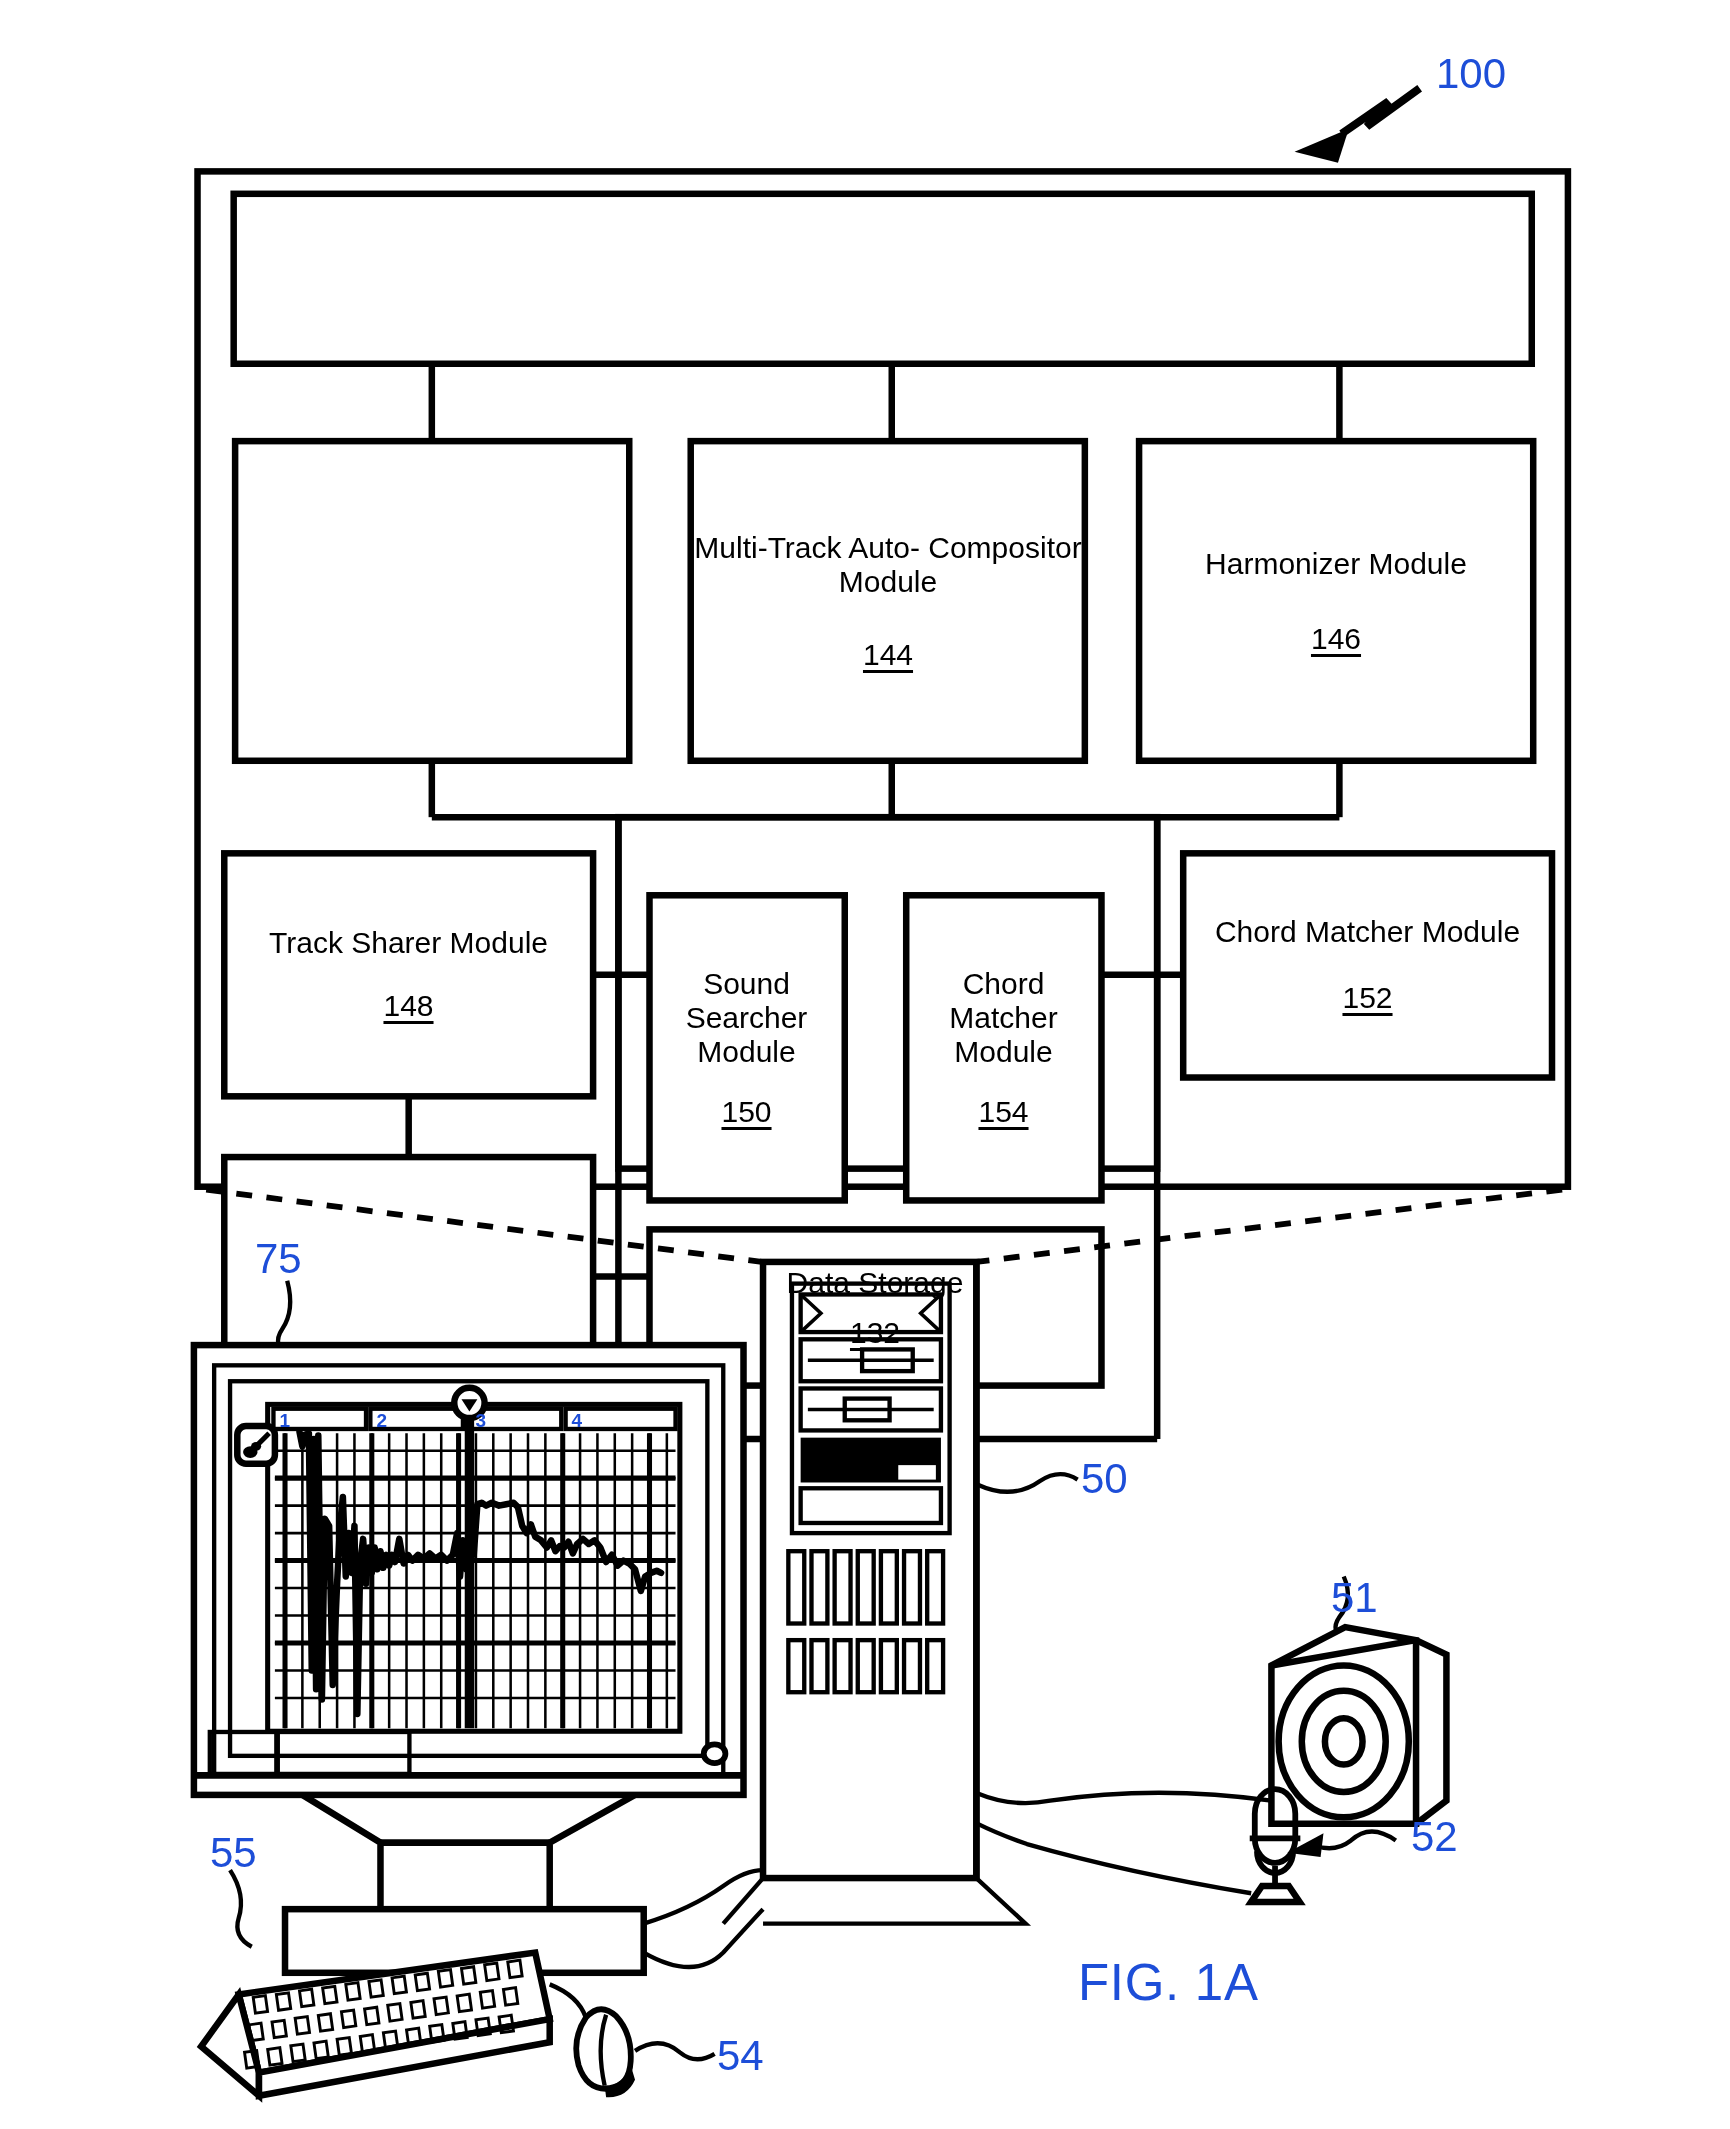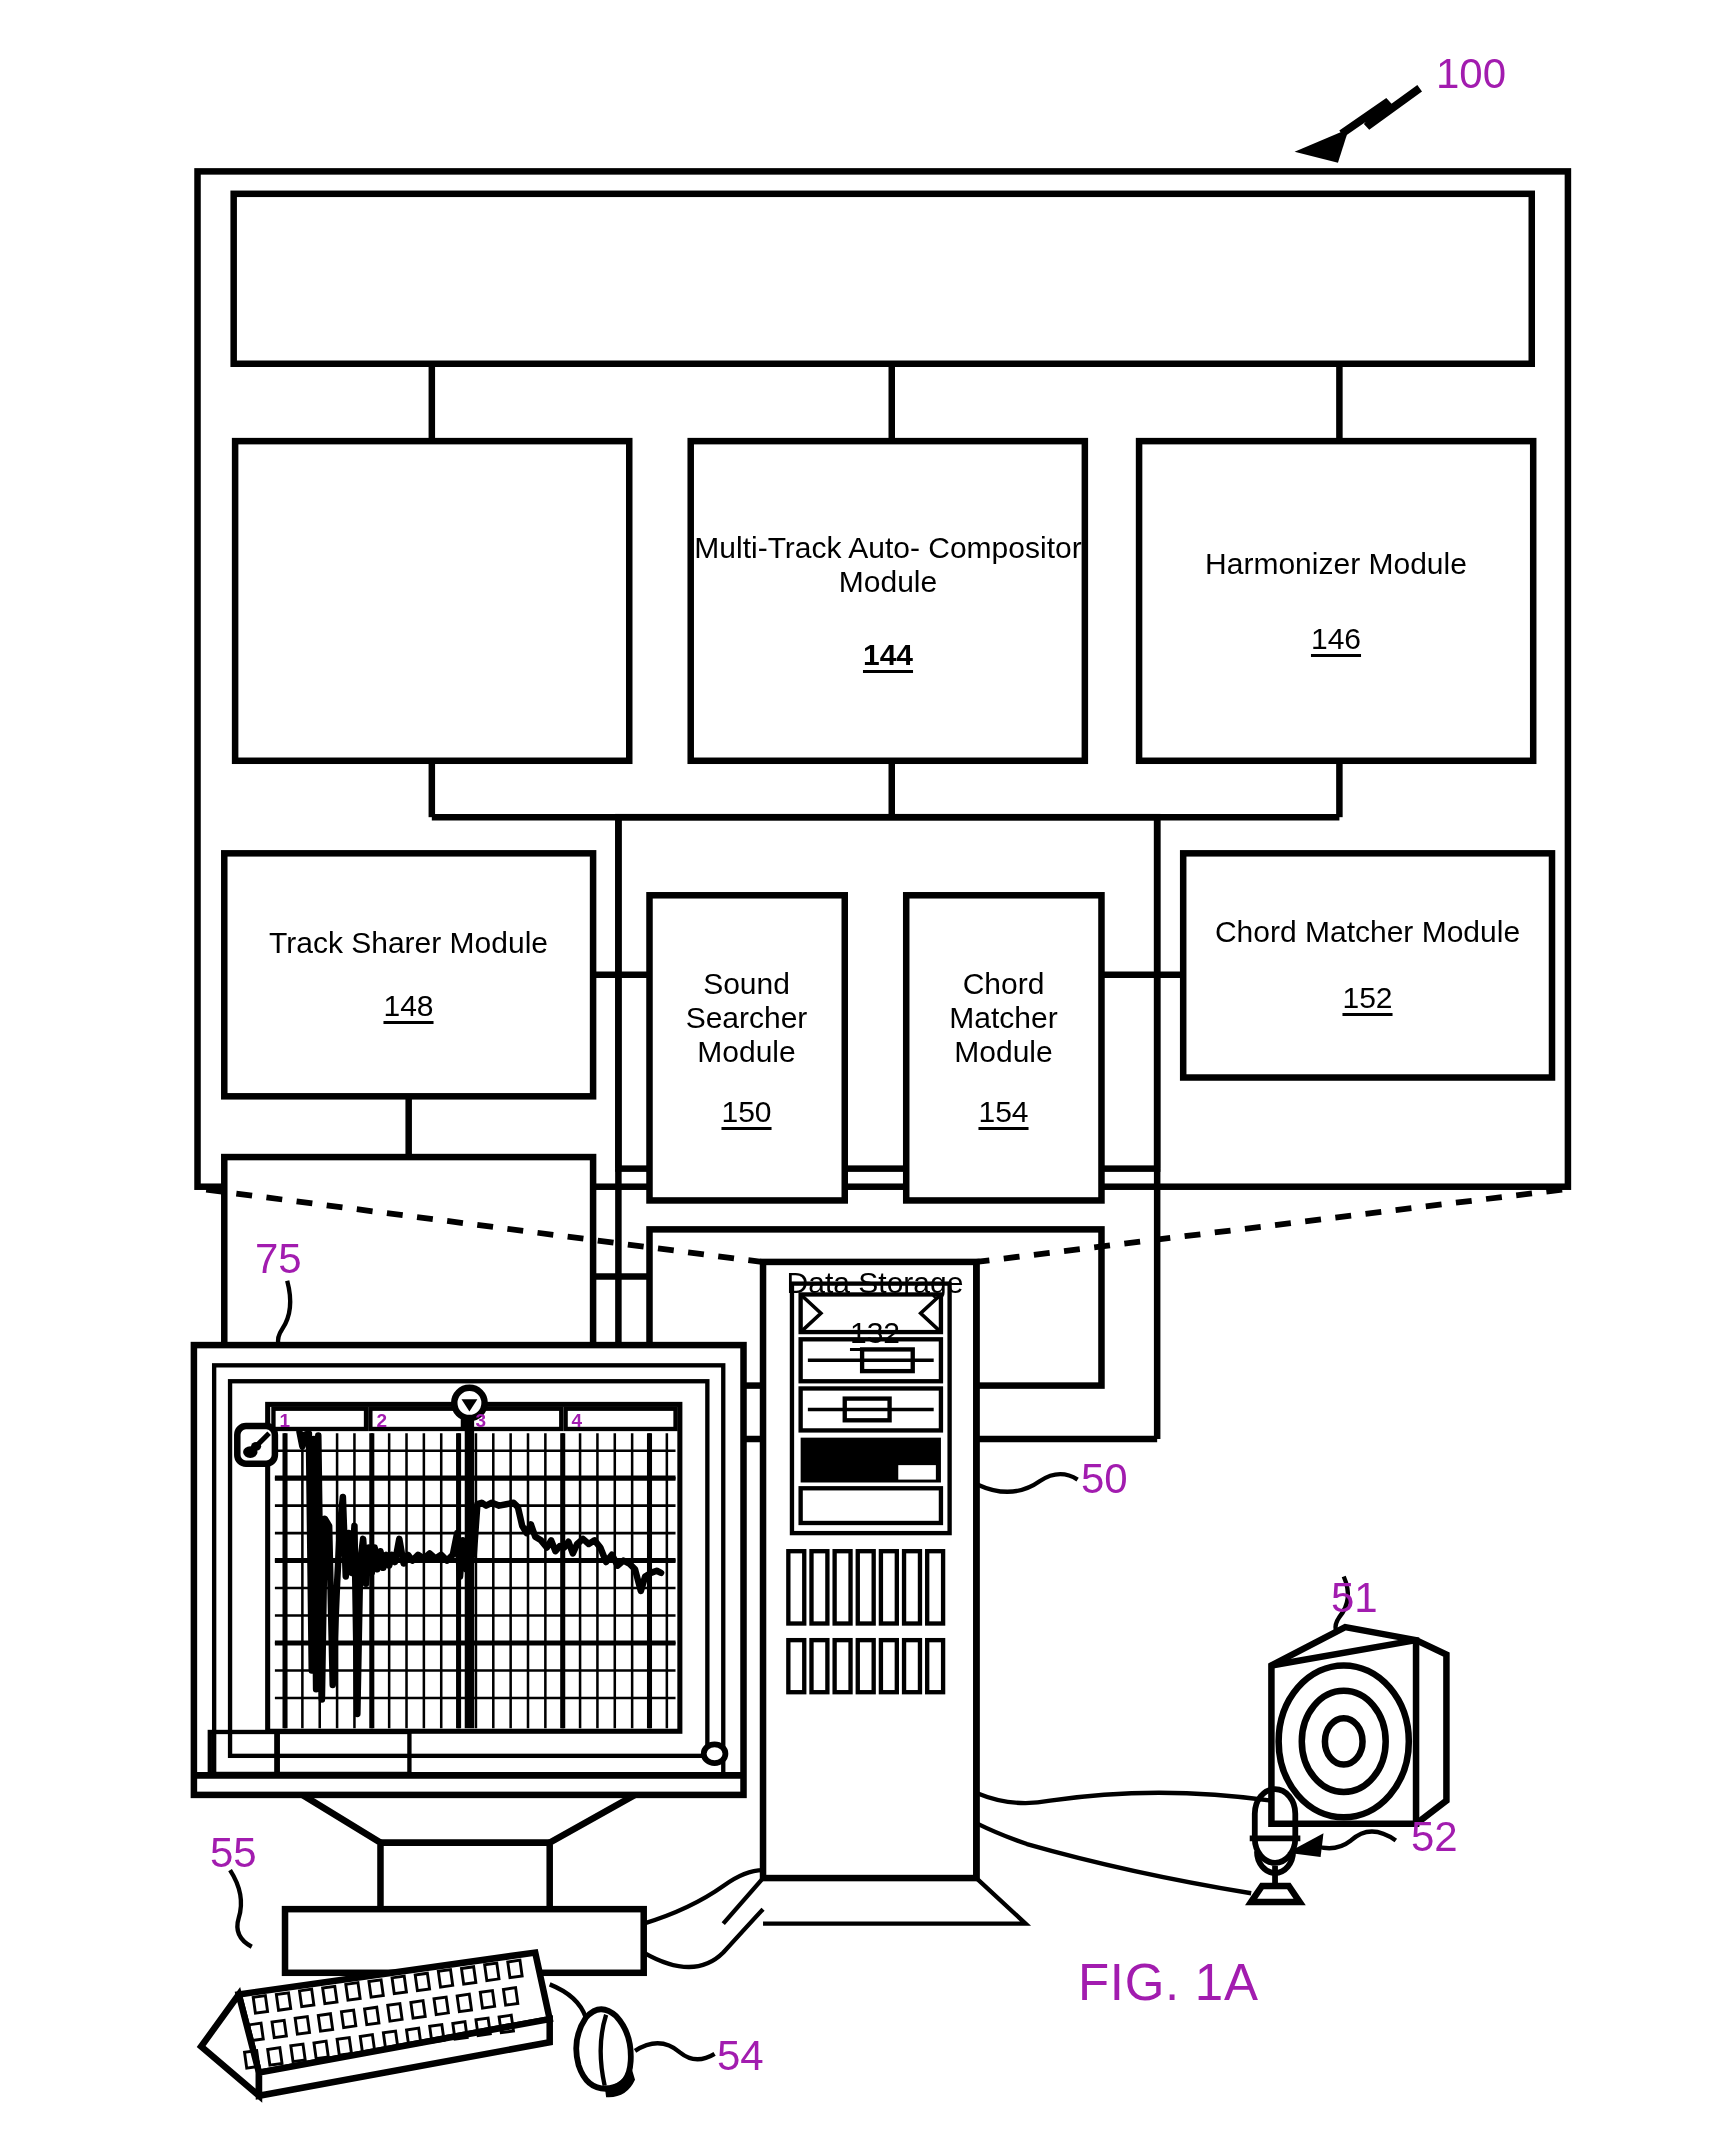--- a/index.html
+++ b/index.html
@@ -11,21 +11,21 @@
     overflow:hidden;
     position:relative;
   }
   #stage{position:absolute;inset:0;width:1730px;height:2129px;}
   svg#fig{position:absolute;left:0;top:0;width:1730px;height:2129px;}
 
   
   .txt{
     position:absolute;
     font-family:"Liberation Sans", sans-serif;
-    color:#a21caf;
+    color:#1d4ed8;
     text-align:center;
     line-height:1.18;
     white-space:pre;
     pointer-events:none;
   }
   .modname{font-size:30px;}
   .modnum{font-size:30px;text-decoration:underline;text-underline-offset:5px;}
   .box-label{
     position:absolute;
     display:flex;
@@ -371,21 +371,21 @@
 
 </svg>
 
 <div class="txt ref" style="left:1436px;top:49px;width:116px;text-align:left;">100</div>
 
 
 
 <div class="box-label" style="left:691px;top:441px;width:394px;height:320px;">
   <div class="modname">Multi-Track Auto-
 Compositor Module</div>
-  <div class="modnum" style="margin-top:39px;font-weight:bold;">144</div>
+  <div class="modnum" style="margin-top:39px;">144</div>
 </div>
 
 <div class="box-label" style="left:1139px;top:441px;width:394px;height:320px;">
   <div class="modname">Harmonizer Module</div>
   <div class="modnum" style="margin-top:41px;">146</div>
 </div>
 
 <div class="box-label" style="left:224px;top:853px;width:369px;height:243px;">
   <div class="modname">Track Sharer
 Module</div>

